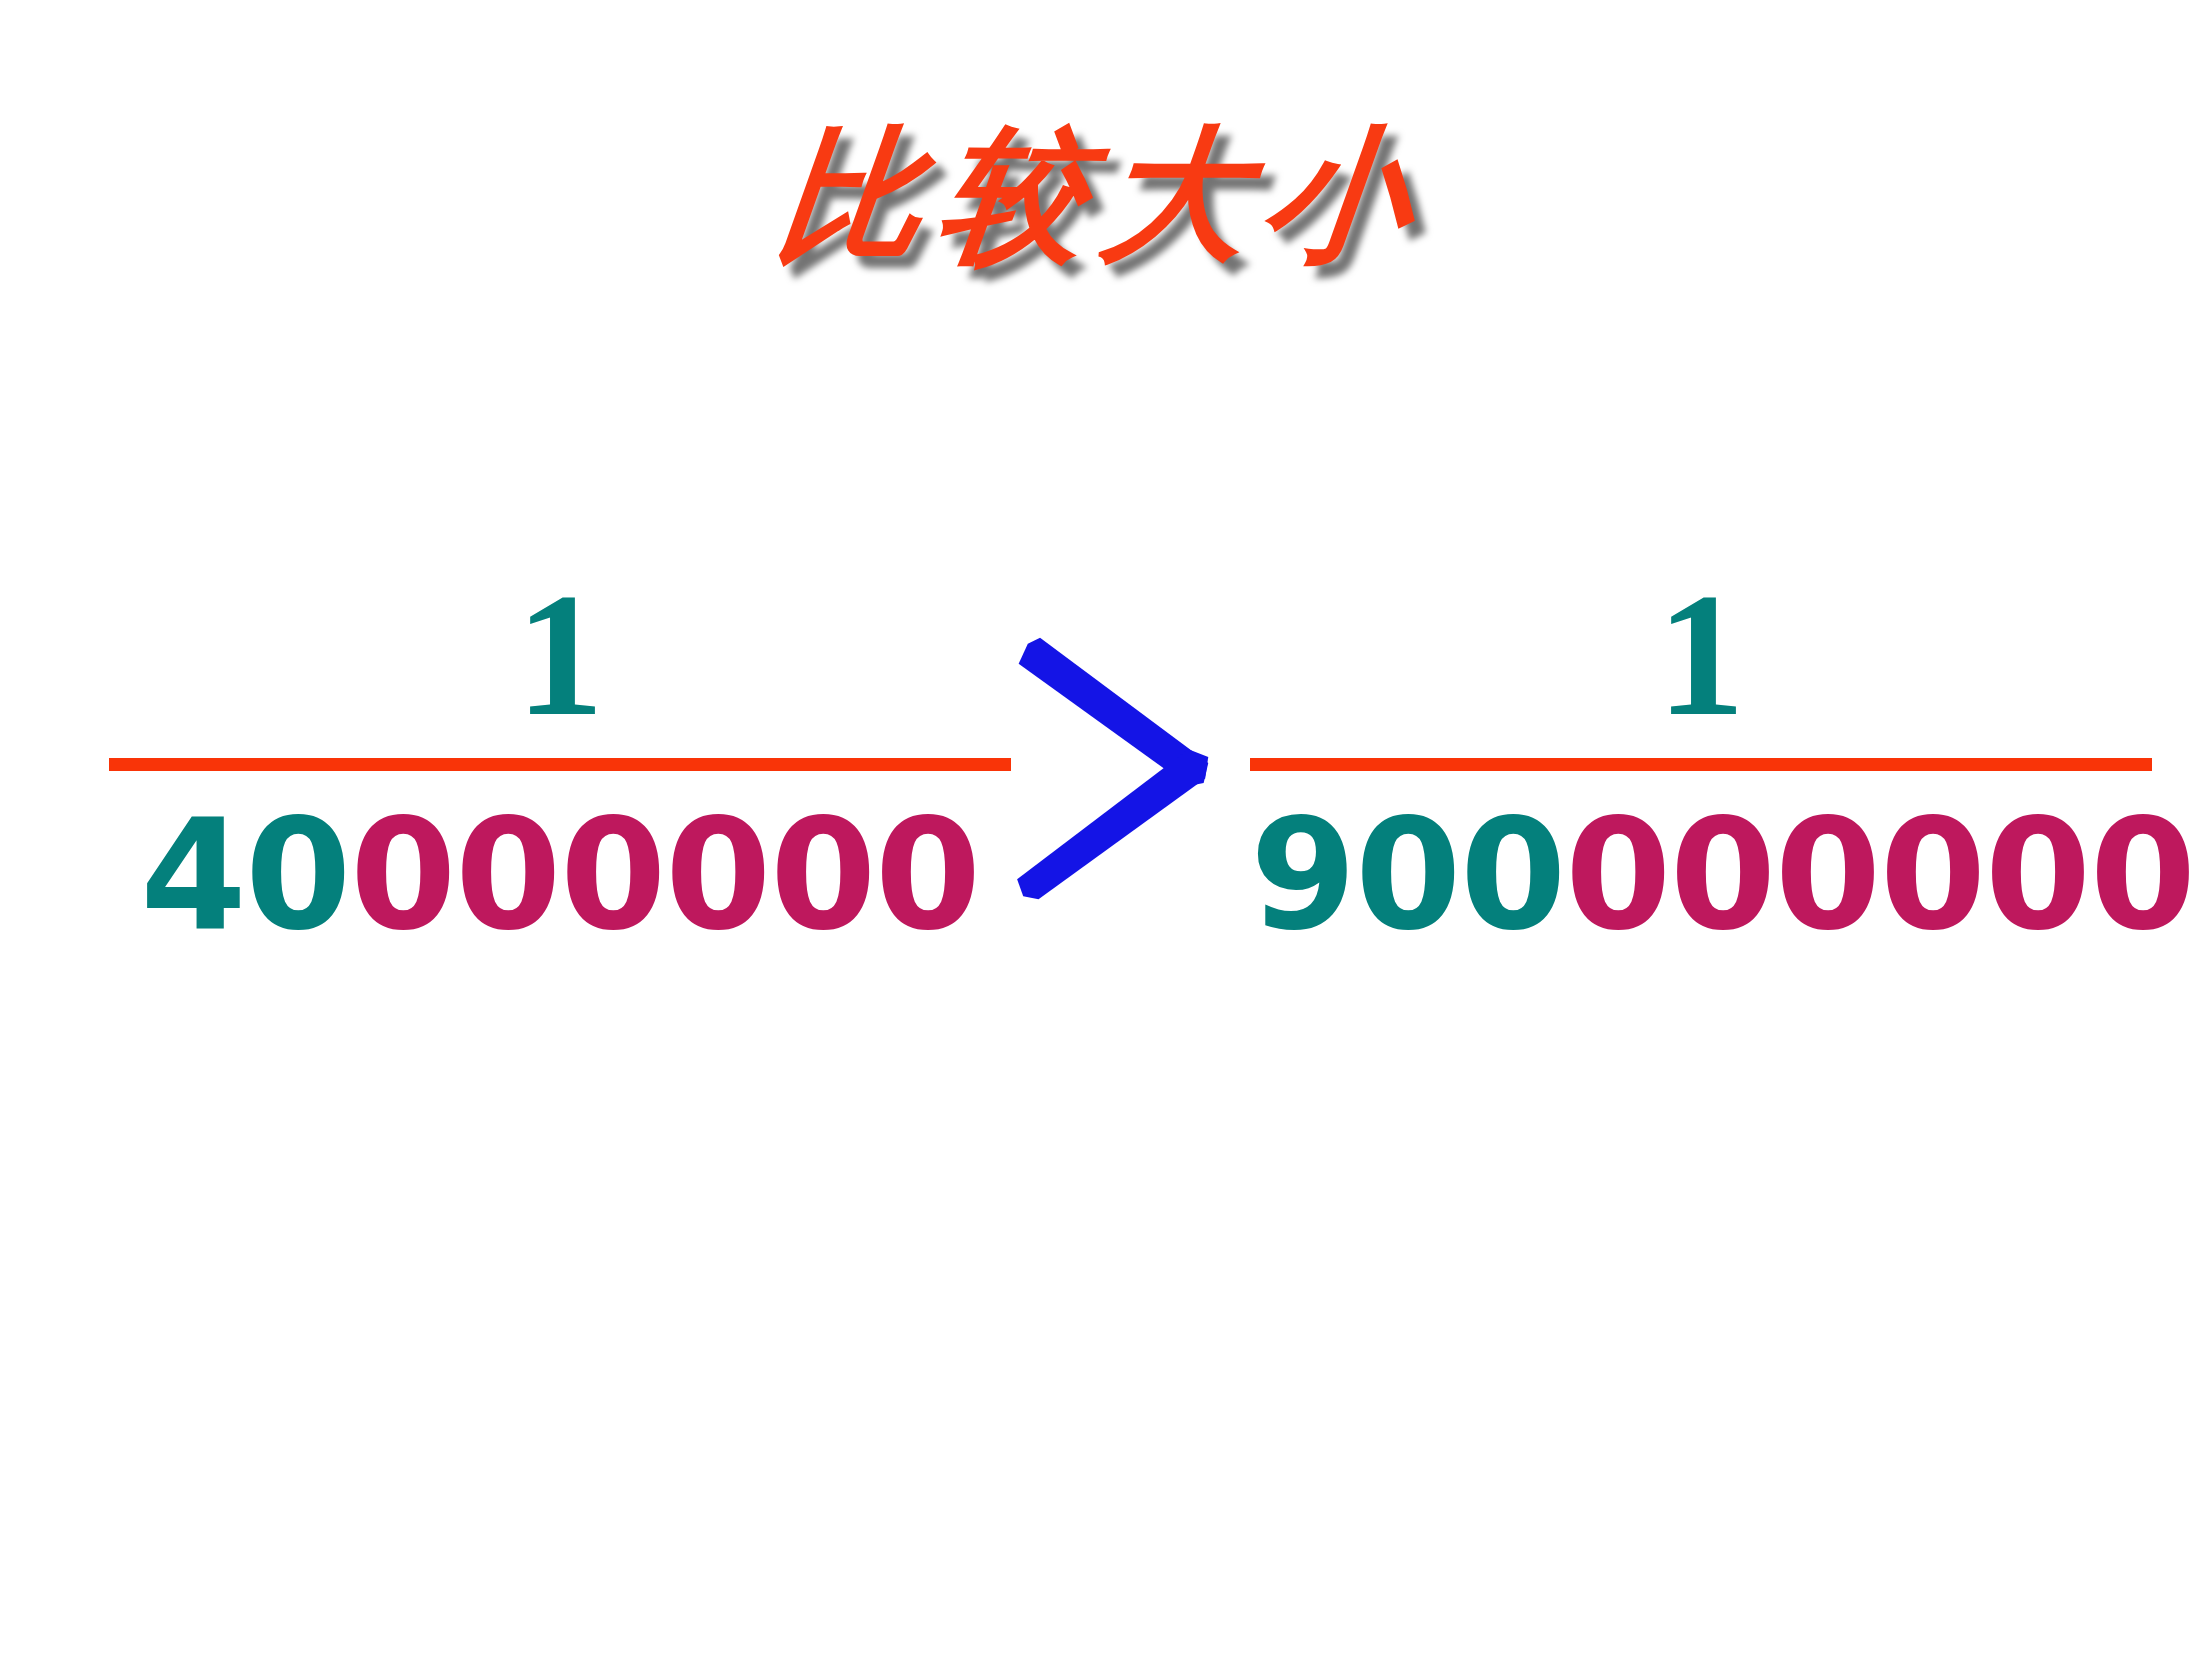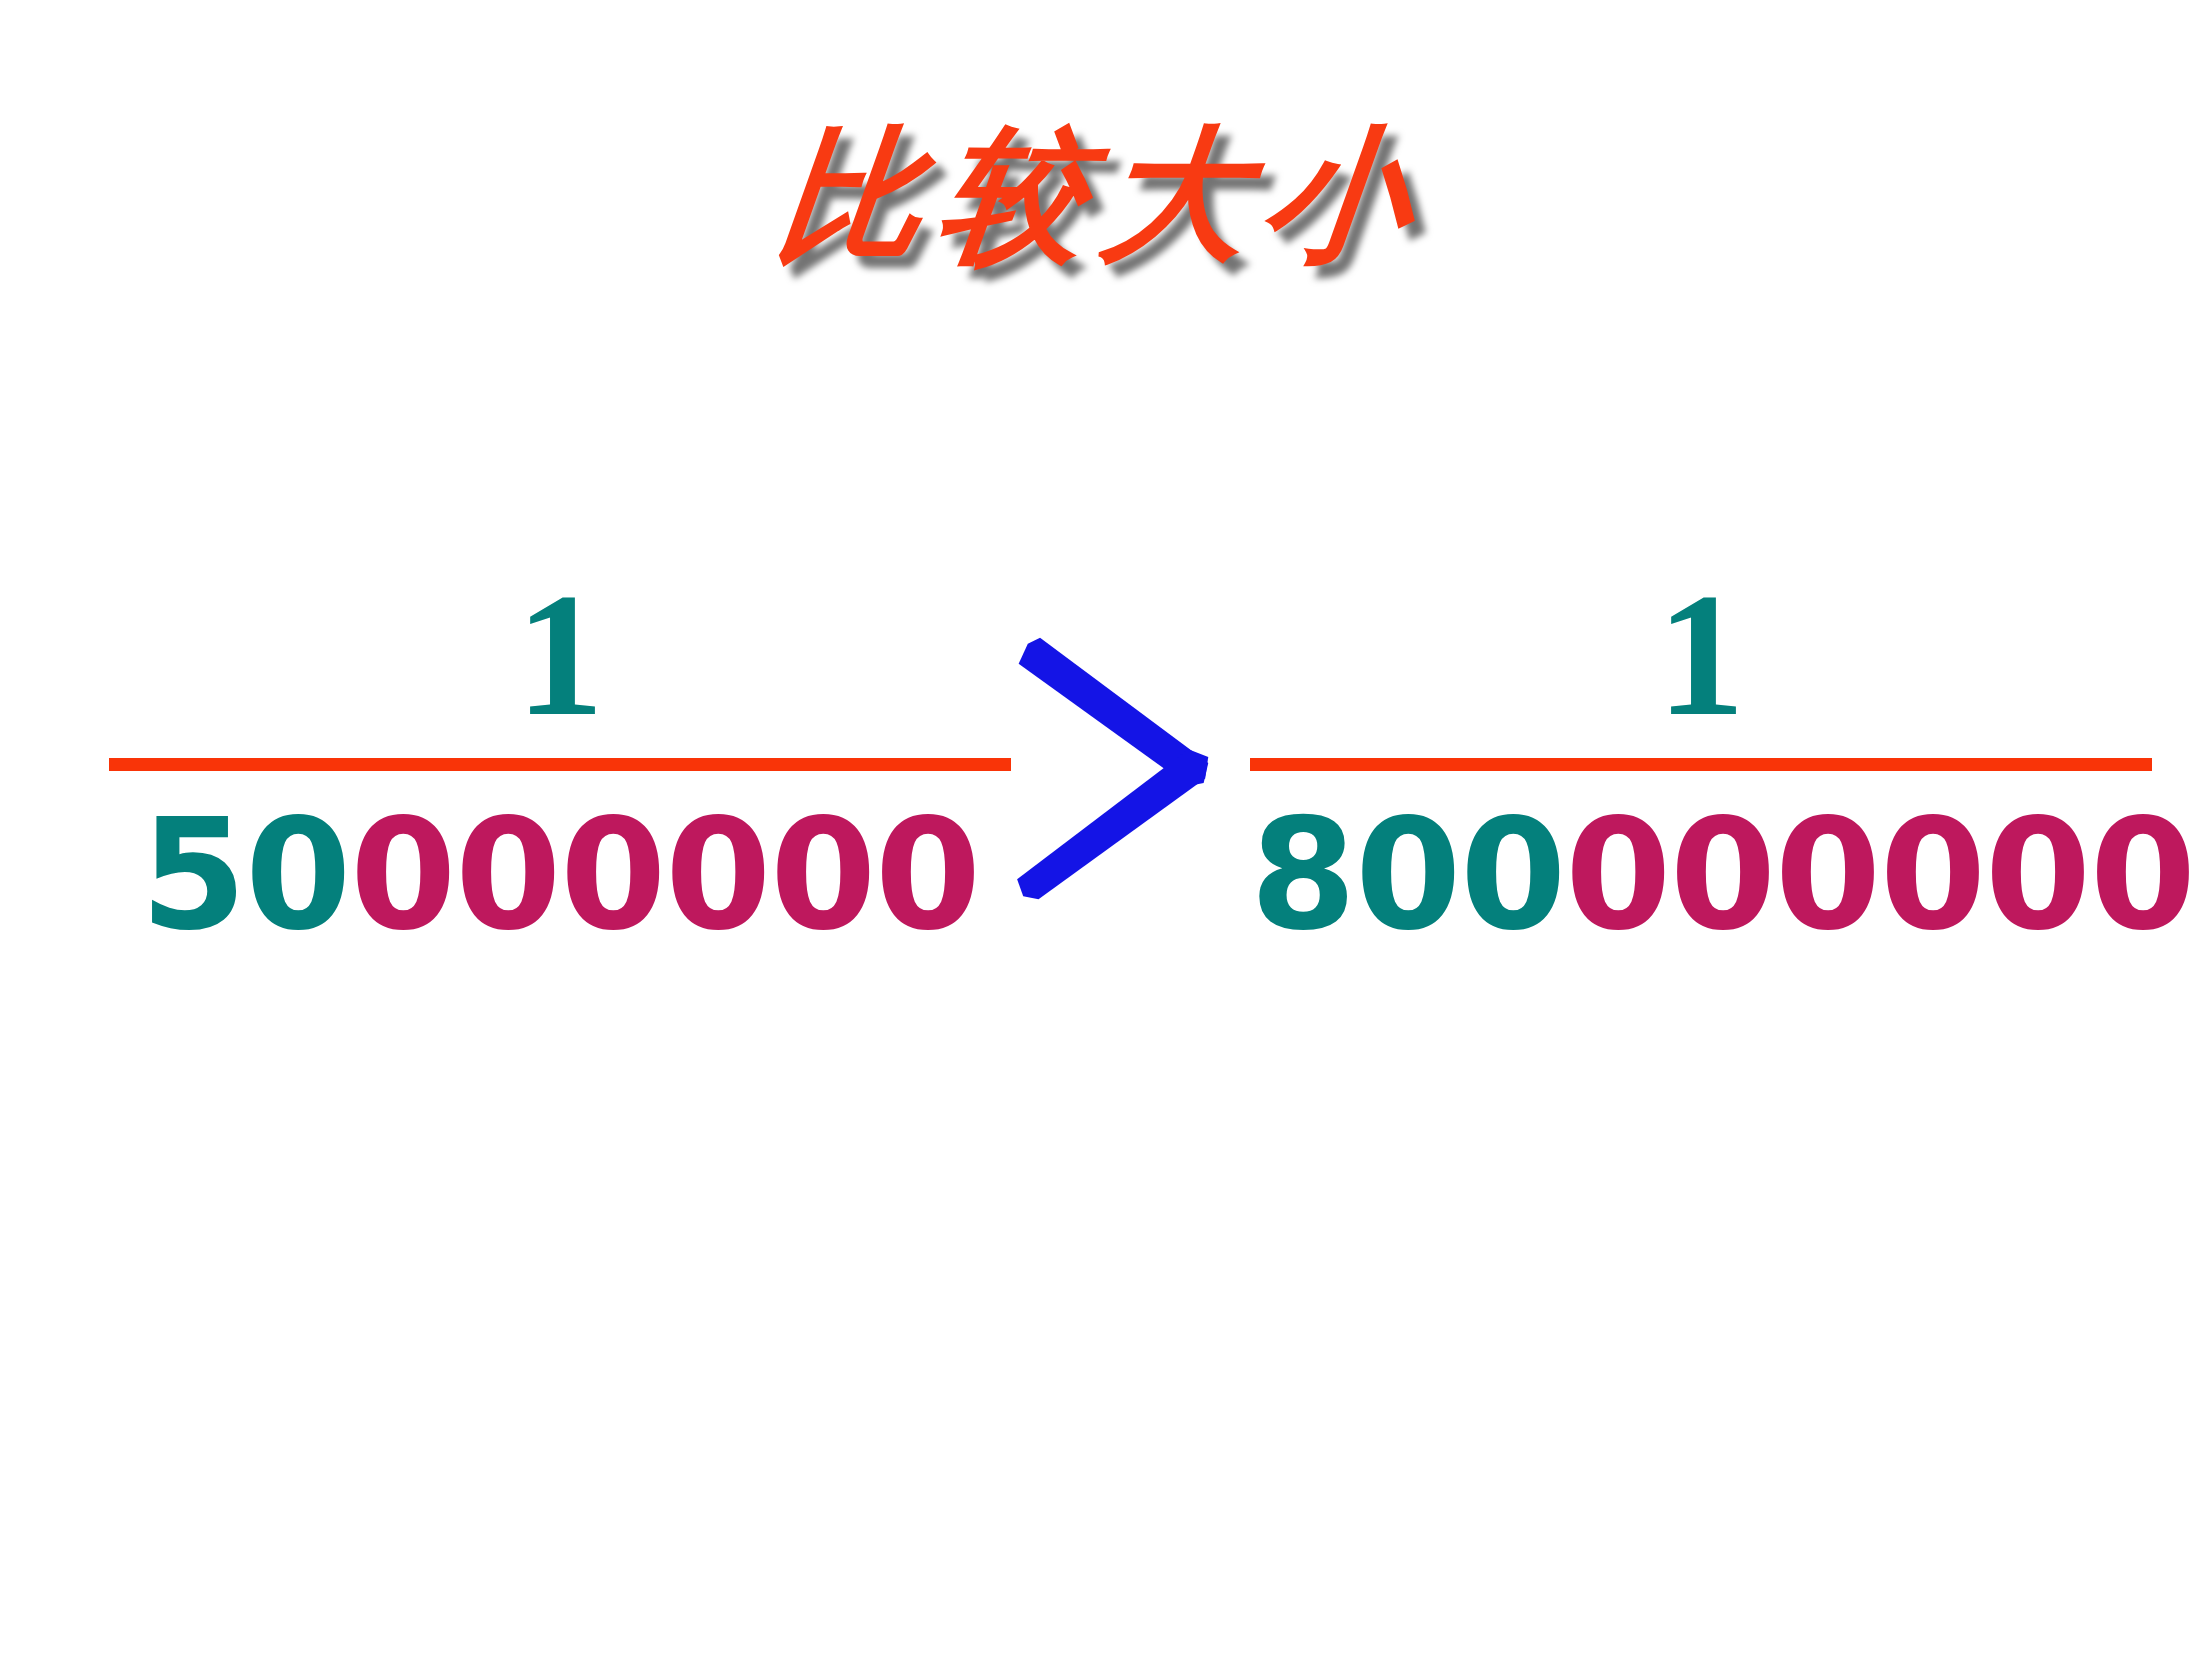--- a/index.html
+++ b/index.html
@@ -91,33 +91,33 @@
 <body>
 
 <div id="slide">
 
   <div id="title">比较大小</div>
 
   <div id="fraction-left" class="fraction">
     <div class="numerator">1</div>
     <div class="bar"></div>
     <div class="denominator">
-      <span class="d-teal">50</span><span class="d-orange">000000</span>
+      <span class="d-teal">40</span><span class="d-orange">000000</span>
     </div>
   </div>
 
   <div id="comparison-operator">
     <svg viewBox="0 0 310 350" xmlns="http://www.w3.org/2000/svg">
       <polygon points="22,10 38,2 258,166 252,192 232,196 10,36" fill="#1414E6"></polygon>
       <polygon points="258,158 254,186 36,344 16,340 8,318 232,148" fill="#1414E6"></polygon>
     </svg>
   </div>
 
   <div id="fraction-right" class="fraction">
     <div class="numerator">1</div>
     <div class="bar"></div>
     <div class="denominator">
-      <span class="d-teal">800</span><span class="d-orange">000000</span>
+      <span class="d-teal">900</span><span class="d-orange">000000</span>
     </div>
   </div>
 
 </div>
 
 
 </body></html>

